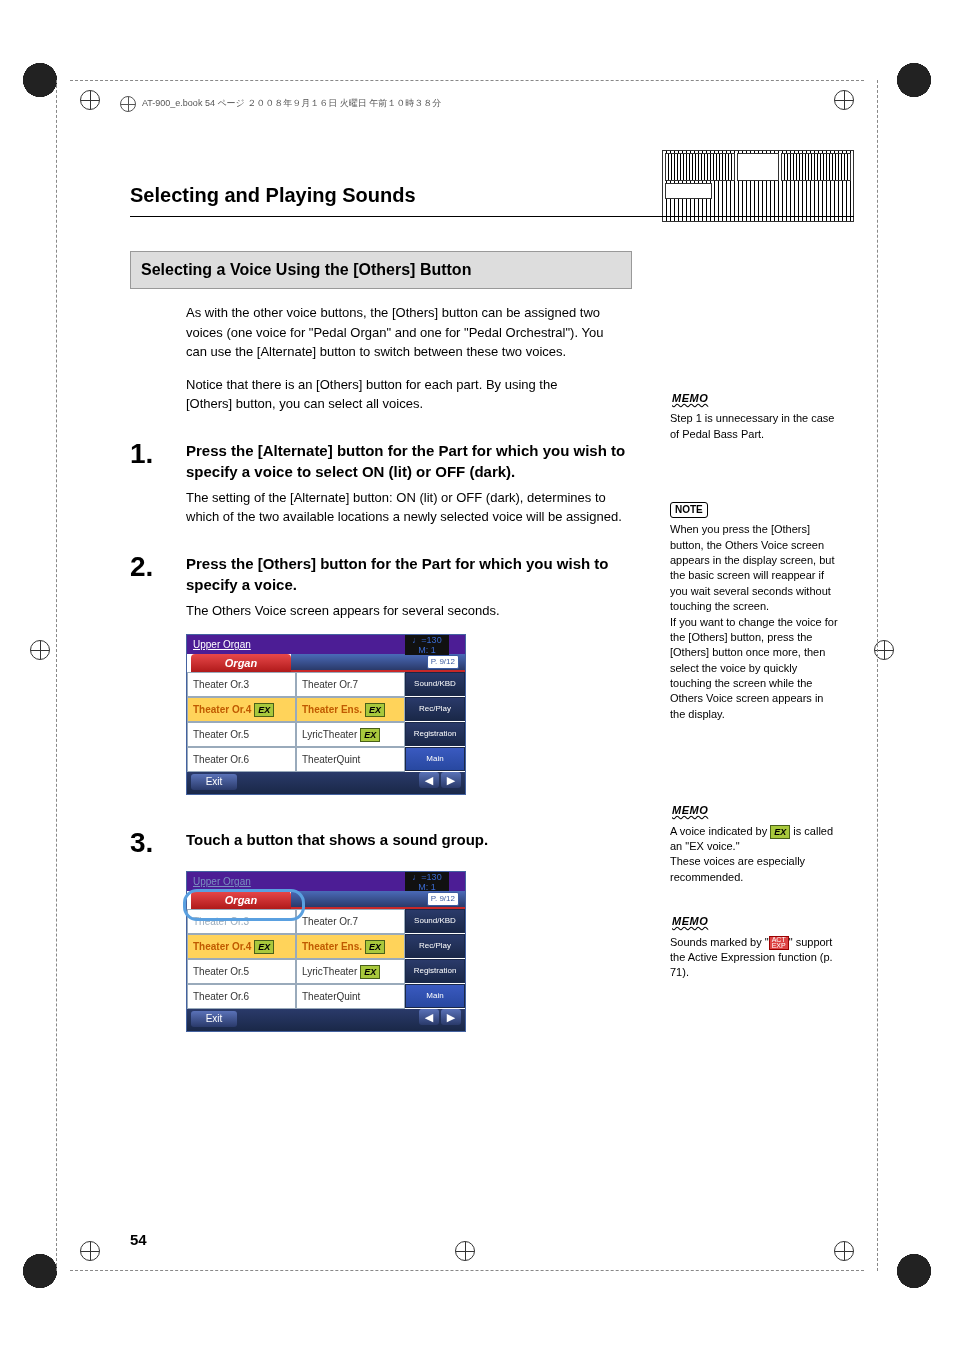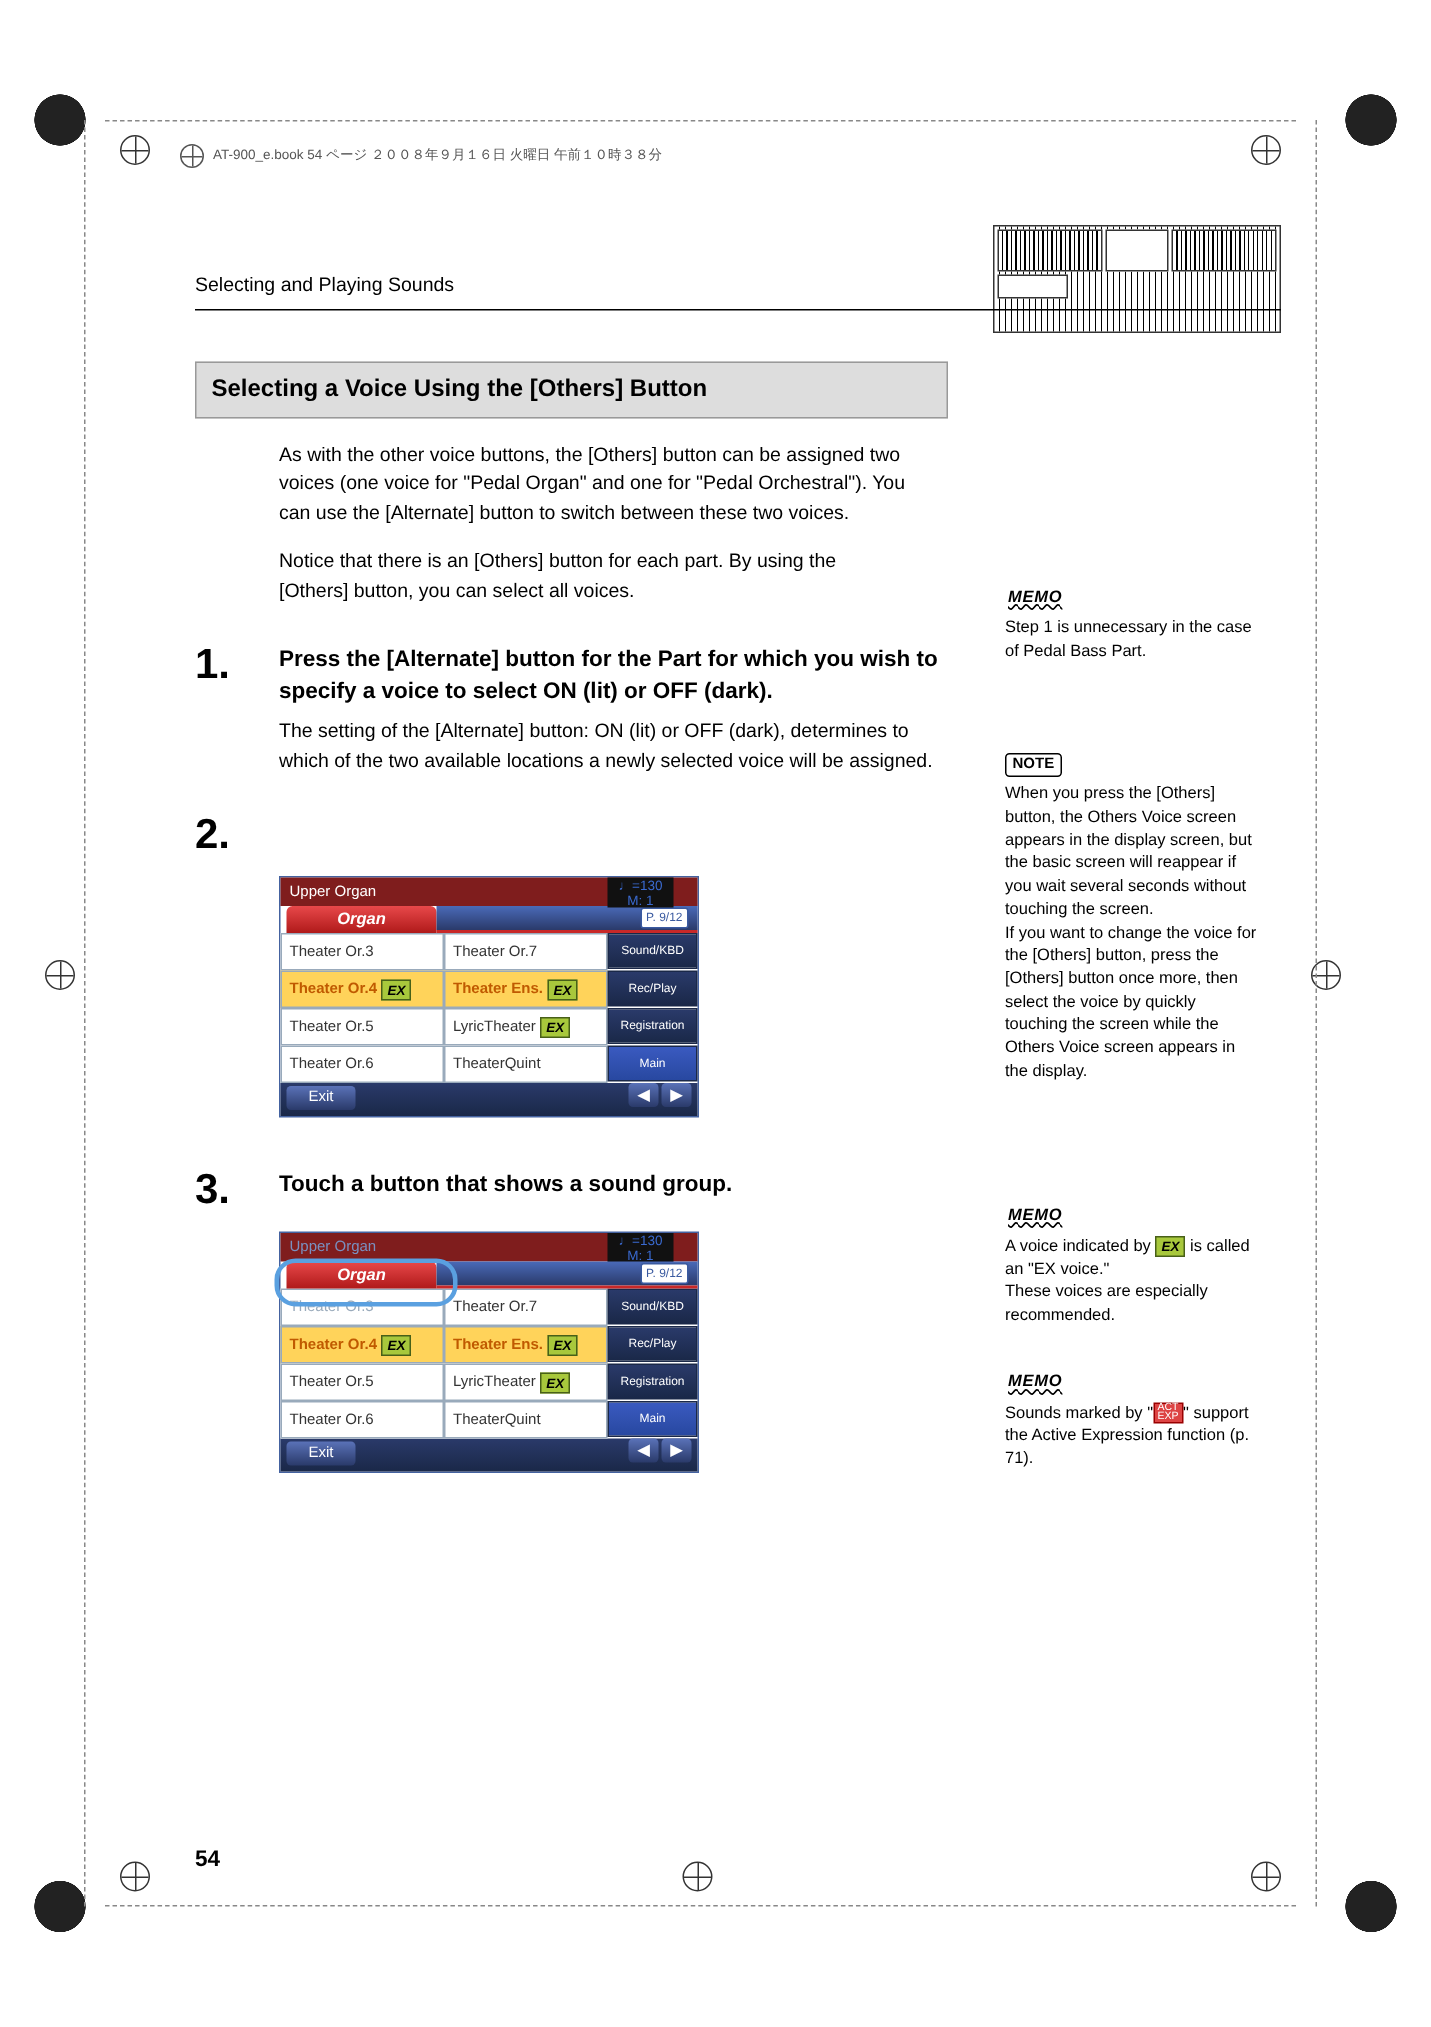--- a/index.html
+++ b/index.html
@@ -91,22 +91,22 @@
   .book-info .reg-icon::before { width:100%; height:1px; top:50%; }
   .book-info .reg-icon::after { width:1px; height:100%; left:50%; }
 
   .content {
     position: absolute;
     top: 180px;
     left: 130px;
     right: 100px;
   }
   .section-title {
-    font-size: 13px;
-    font-weight: normal;
+    font-size: 20px;
+    font-weight: bold;
     padding-bottom: 6px;
     border-bottom: 1px solid #000;
   }
   .keyboard-diagram {
     position: absolute;
     top: 150px;
     right: 100px;
     width: 190px;
     height: 70px;
     border: 1px solid #333;
@@ -215,25 +215,26 @@
   .touchscreen {
     width: 278px;
     margin-top: 14px;
     margin-left: 56px;
     border: 1px solid #4462a0;
     font-size: 10px;
     font-family: Arial, sans-serif;
     background: #fff;
   }
   .ts-topbar {
-    background: #7f1d1d;
+    background: #4c1d95;
     color: #fff;
     padding: 2px 6px;
     font-size: 10px;
     position: relative;
+    text-decoration: underline;
   }
   .ts-topbar .tempo-box {
     position: absolute;
     right: 16px; top: 0;
     width: 44px;
     height: 100%;
     background: #111;
     color: #3a6ad0;
     font-size: 9px;
     text-align: center;
@@ -389,20 +390,24 @@
       <div class="step">
         <div class="step-num">1.</div>
         <div class="step-body">
           <div class="step-title">Press the [Alternate] button for the Part for which you wish to specify a voice to select ON (lit) or OFF (dark).</div>
           <div class="step-text">The setting of the [Alternate] button: ON (lit) or OFF (dark), determines to which of the two available locations a newly selected voice will be assigned.</div>
         </div>
       </div>
 
       <div class="step">
         <div class="step-num">2.</div>
+        <div class="step-body">
+          <div class="step-title">Press the [Others] button for the Part for which you wish to specify a voice.</div>
+          <div class="step-text">The Others Voice screen appears for several seconds.</div>
+        </div>
       </div>
 
       <div class="touchscreen">
         <div class="ts-topbar">
           <span>Upper Organ</span>
           <div class="tempo-box">
             <div>♩=130</div>
             <div>M:     1</div>
           </div>
         </div>

